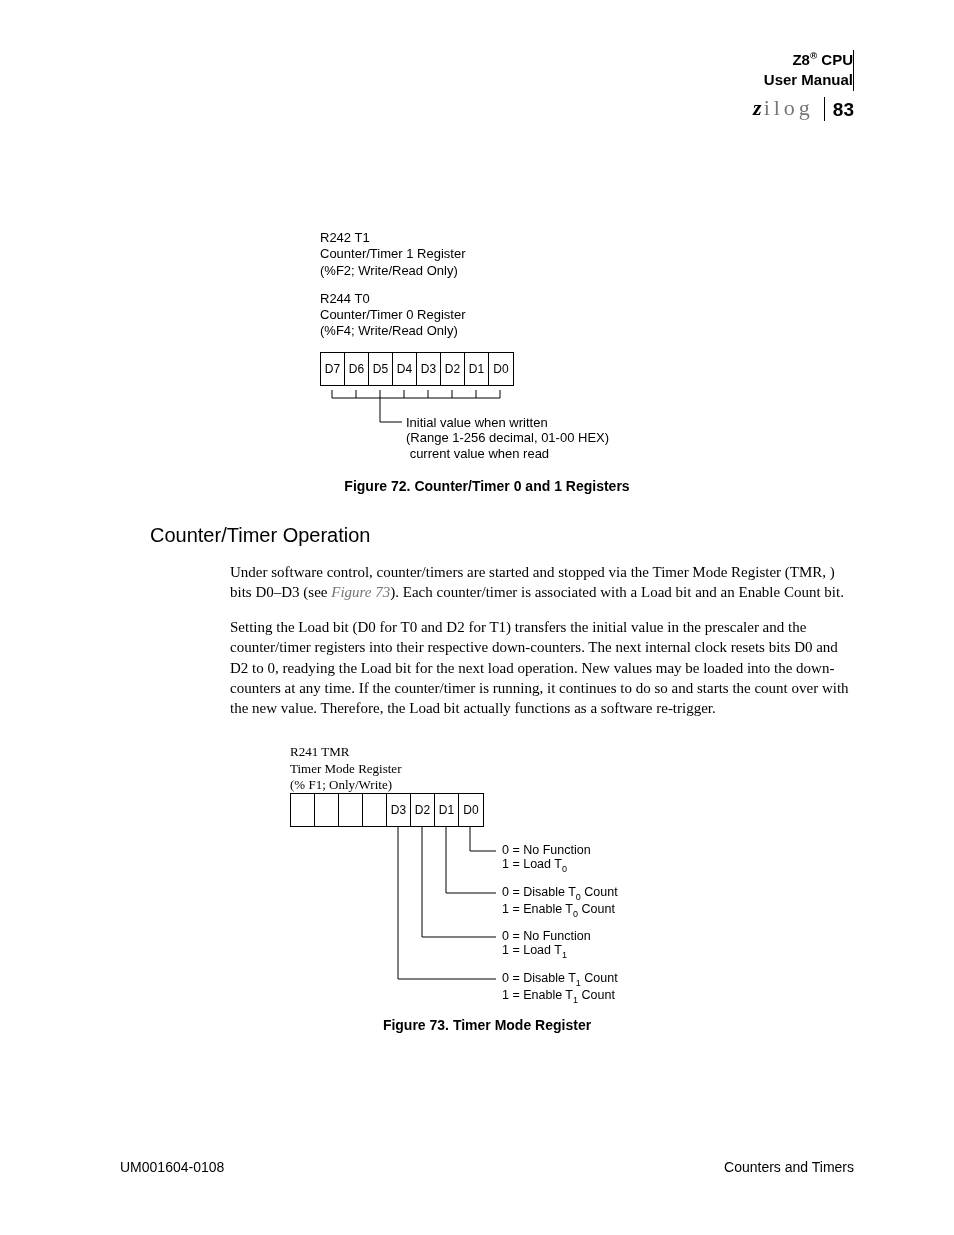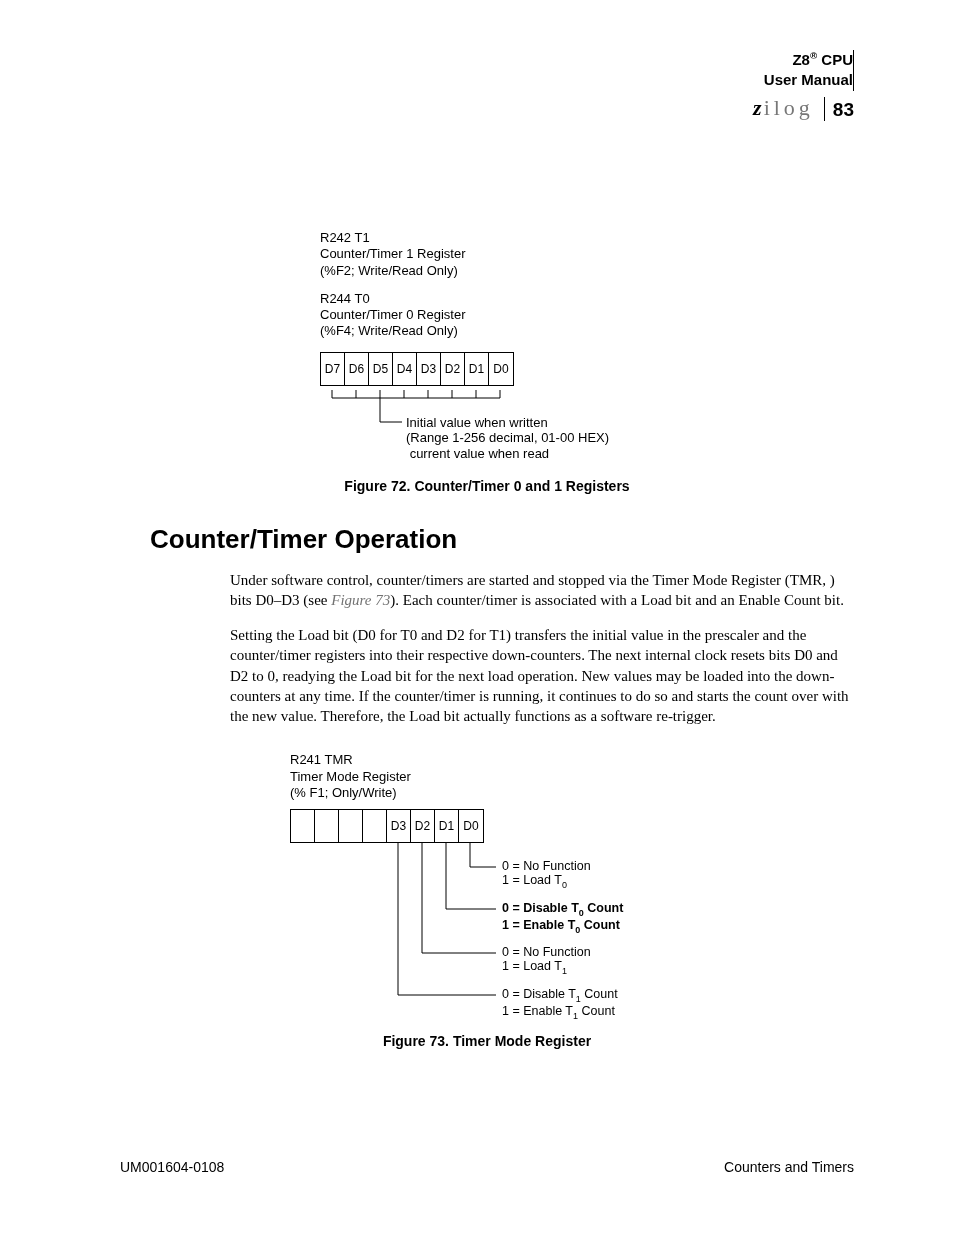--- a/index.html
+++ b/index.html
@@ -112,22 +112,22 @@
   }
   .figure-caption {
     font-family: Arial, Helvetica, sans-serif;
     font-weight: bold;
     font-size: 14px;
     text-align: center;
     margin: 18px 0 30px 0;
   }
   h2 {
     font-family: Arial, Helvetica, sans-serif;
-    font-weight: bold;
-    font-size: 26px;
+    font-weight: normal;
+    font-size: 20px;
     margin: 20px 0 14px 30px;
   }
   h3 {
     font-family: Arial, Helvetica, sans-serif;
     font-weight: bold;
     font-size: 17px;
     margin: 24px 0 10px 48px;
   }
   .body-text {
     font-size: 15px;
@@ -138,21 +138,22 @@
   .body-text .link { color: #737373; font-style: italic; }
   .diagram73 {
     font-family: Arial, Helvetica, sans-serif;
     font-size: 13px;
     margin-left: 170px;
     margin-top: 26px;
     position: relative;
   }
   .diagram73 .reg-desc {
     line-height: 1.25;
-    margin-bottom: 8px;
+    margin-bottom: 0;
+    font-family: Liberation Serif, serif;
   }
   .callout73 {
     position: relative;
     height: 190px;
   }
   .callout73 svg {
     position: absolute;
     left: 0;
     top: 0;
   }
@@ -272,21 +273,21 @@
           <line x1="132" y1="0" x2="132" y2="110" stroke="#000"></line>
           <line x1="132" y1="110" x2="206" y2="110" stroke="#000"></line>
 
           <line x1="108" y1="0" x2="108" y2="152" stroke="#000"></line>
           <line x1="108" y1="152" x2="206" y2="152" stroke="#000"></line>
         </svg>
         <div class="co73-text" style="left:212px; top:16px;">
           <span>0 = No Function</span><br>
           <span>1 = Load T</span><sub>0</sub>
         </div>
-        <div class="co73-text" style="left:212px; top:58px;font-weight:bold;">
+        <div class="co73-text" style="left:212px; top:58px;">
           <span>0 = Disable T</span><sub>0</sub><span>  Count</span><br>
           <span>1 = Enable T</span><sub>0</sub><span>  Count</span>
         </div>
         <div class="co73-text" style="left:212px; top:102px;">
           <span>0 = No Function</span><br>
           <span>1 = Load T</span><sub>1</sub>
         </div>
         <div class="co73-text" style="left:212px; top:144px;">
           <span>0 = Disable T</span><sub>1</sub><span>  Count</span><br>
           <span>1 = Enable T</span><sub>1</sub><span>  Count</span>

